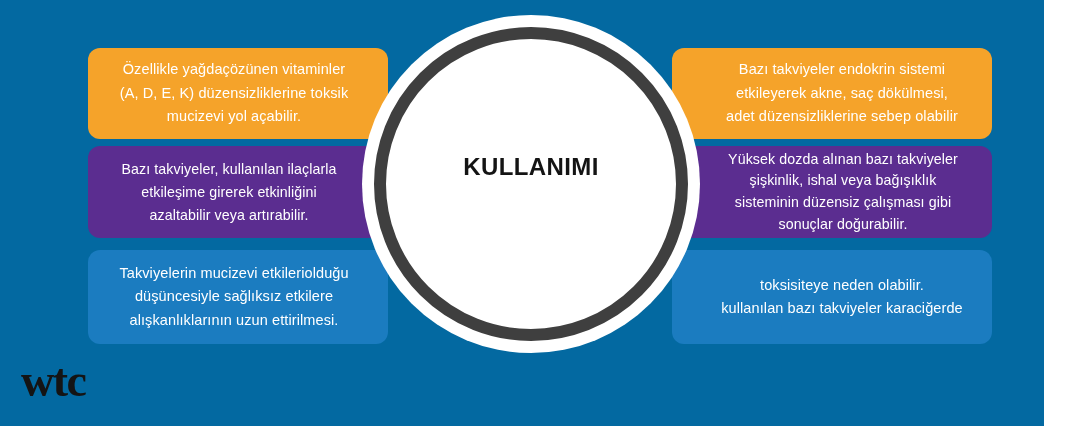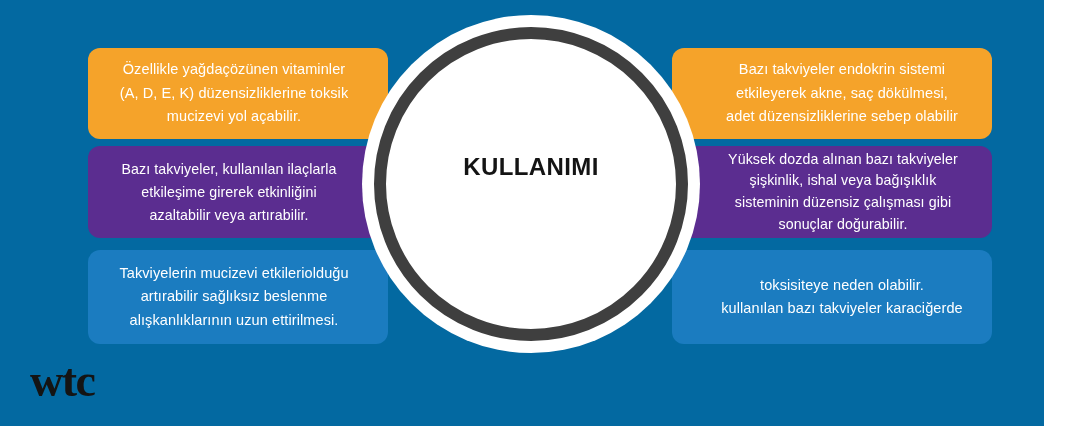--- a/index.html
+++ b/index.html
@@ -97,21 +97,21 @@
     font-size: 24px;
     font-weight: 700;
     line-height: 1.45;
     letter-spacing: 0.4px;
   }
   .ring-label .t-line { display: block; }
 
   
   .brand {
     position: absolute;
-    left: 30px;
+    left: 21px;
     top: 358px;
     z-index: 8;
     font-family: "Liberation Serif", serif;
     font-size: 46px;
     font-weight: 700;
     color: #141414;
     letter-spacing: -1.5px;
     line-height: 1;
   }
 </style>
@@ -132,21 +132,21 @@
     <span class="panel-text">
         <span style="display: block;">Bazı takviyeler, kullanılan ilaçlarla</span>
         <span style="display: block;">etkileşime girerek etkinliğini</span>
         <span style="display: block;">azaltabilir veya artırabilir.</span>
       </span>
   </div>
 
   <div class="panel panel-left row-3 c-blue" style="background: rgb(27, 124, 192);">
     <span class="panel-text">
         <span style="display: block;">Takviyelerin mucizevi etkileriolduğu</span>
-        <span style="display: block;">artırabilir sağlıksız beslenme</span>
+        <span style="display: block;">düşüncesiyle sağlıksız etkilere</span>
         <span style="display: block;">alışkanlıklarının uzun ettirilmesi.</span>
       </span>
   </div>
 
   <div class="panel panel-right row-1 c-orange" style="background: rgb(245, 163, 42);">
     <span class="panel-text">
         <span style="display: block;">Bazı takviyeler endokrin sistemi</span>
         <span style="display: block;">etkileyerek akne, saç dökülmesi,</span>
         <span style="display: block;">adet düzensizliklerine sebep olabilir</span>
       </span>

